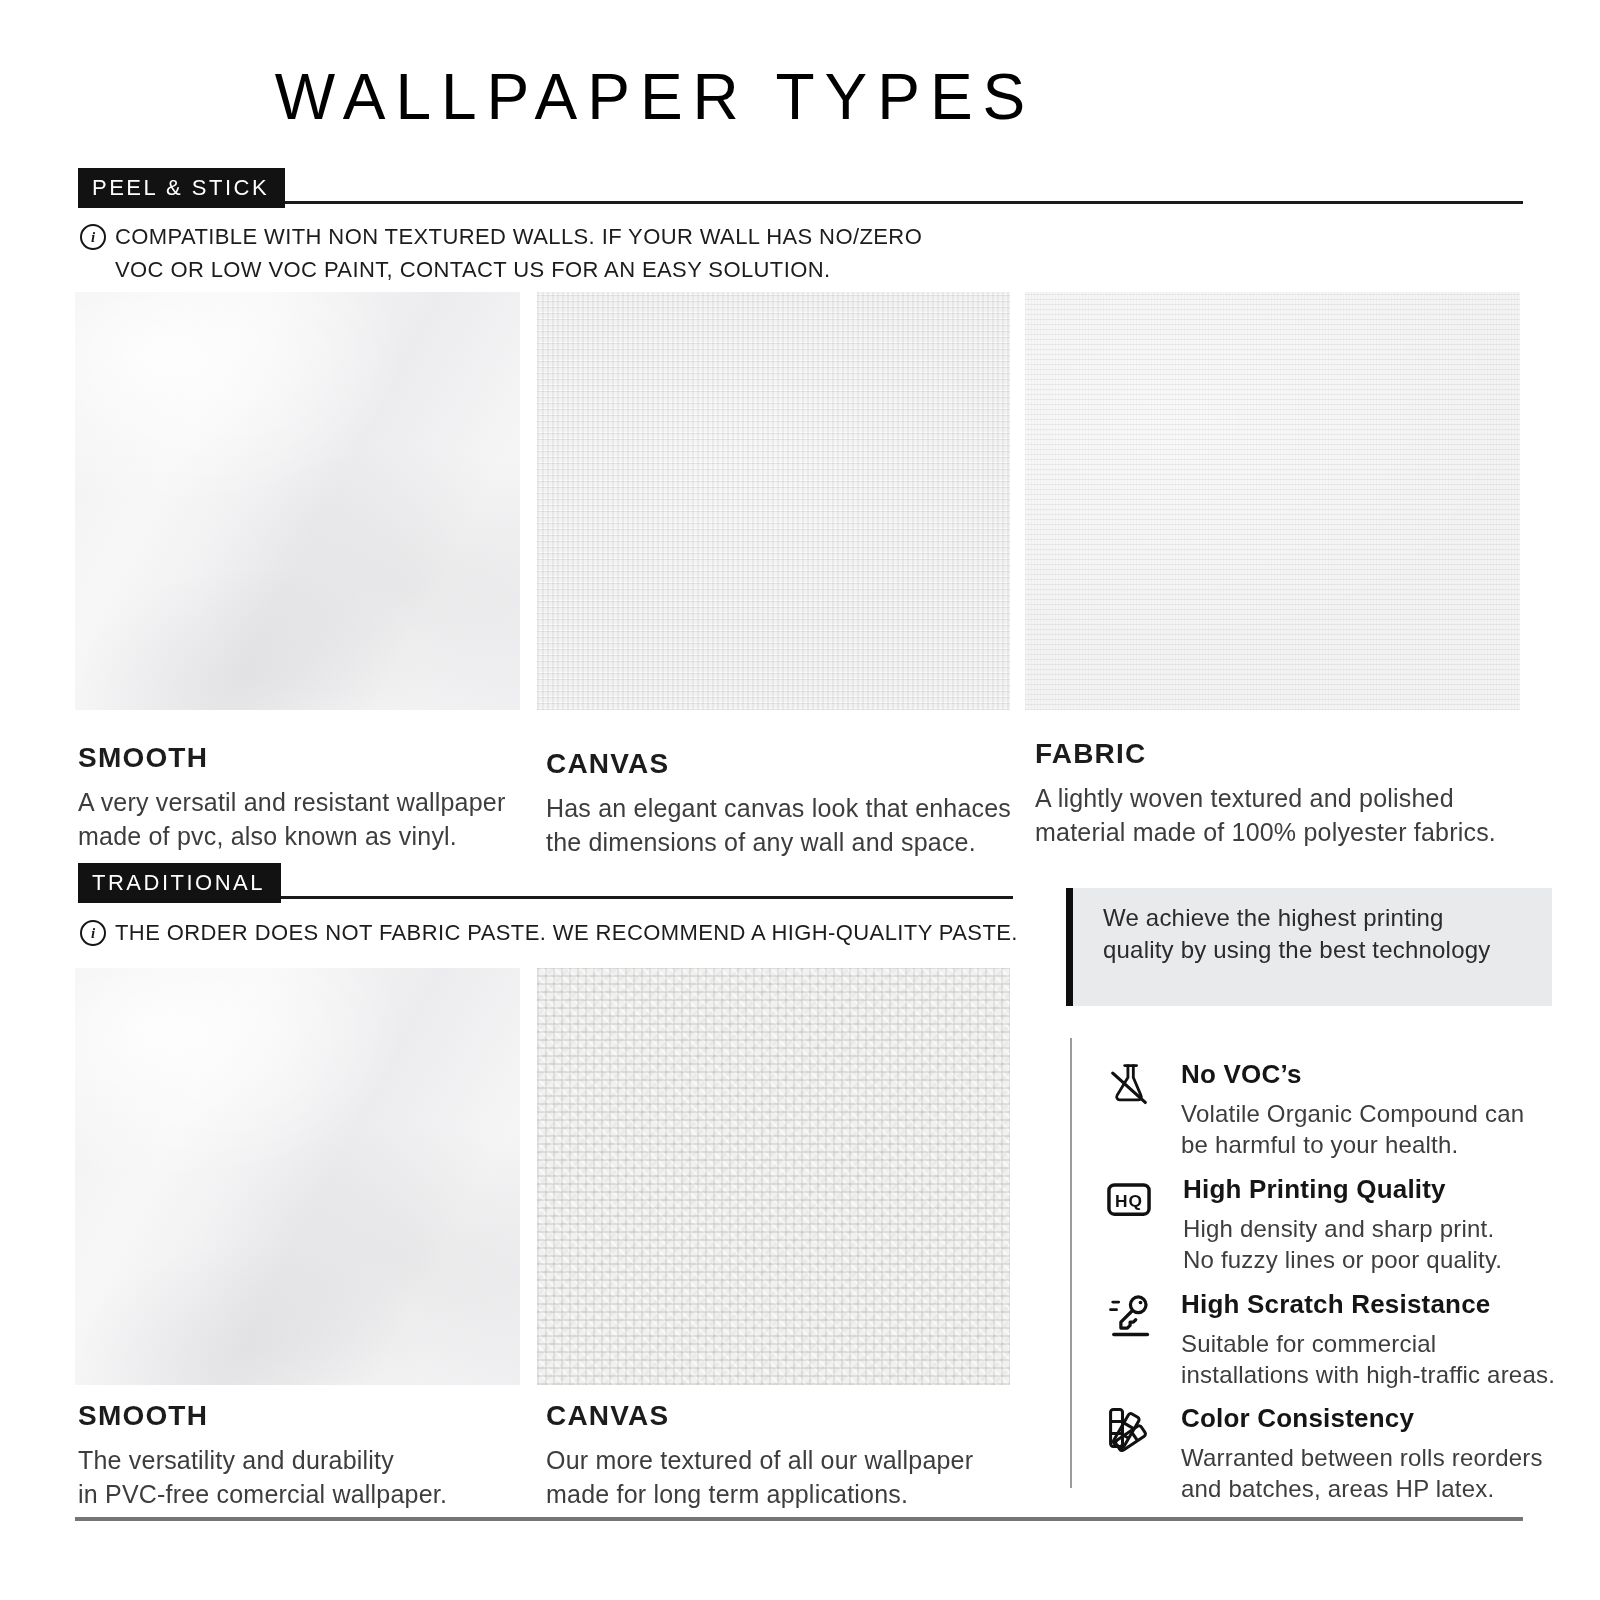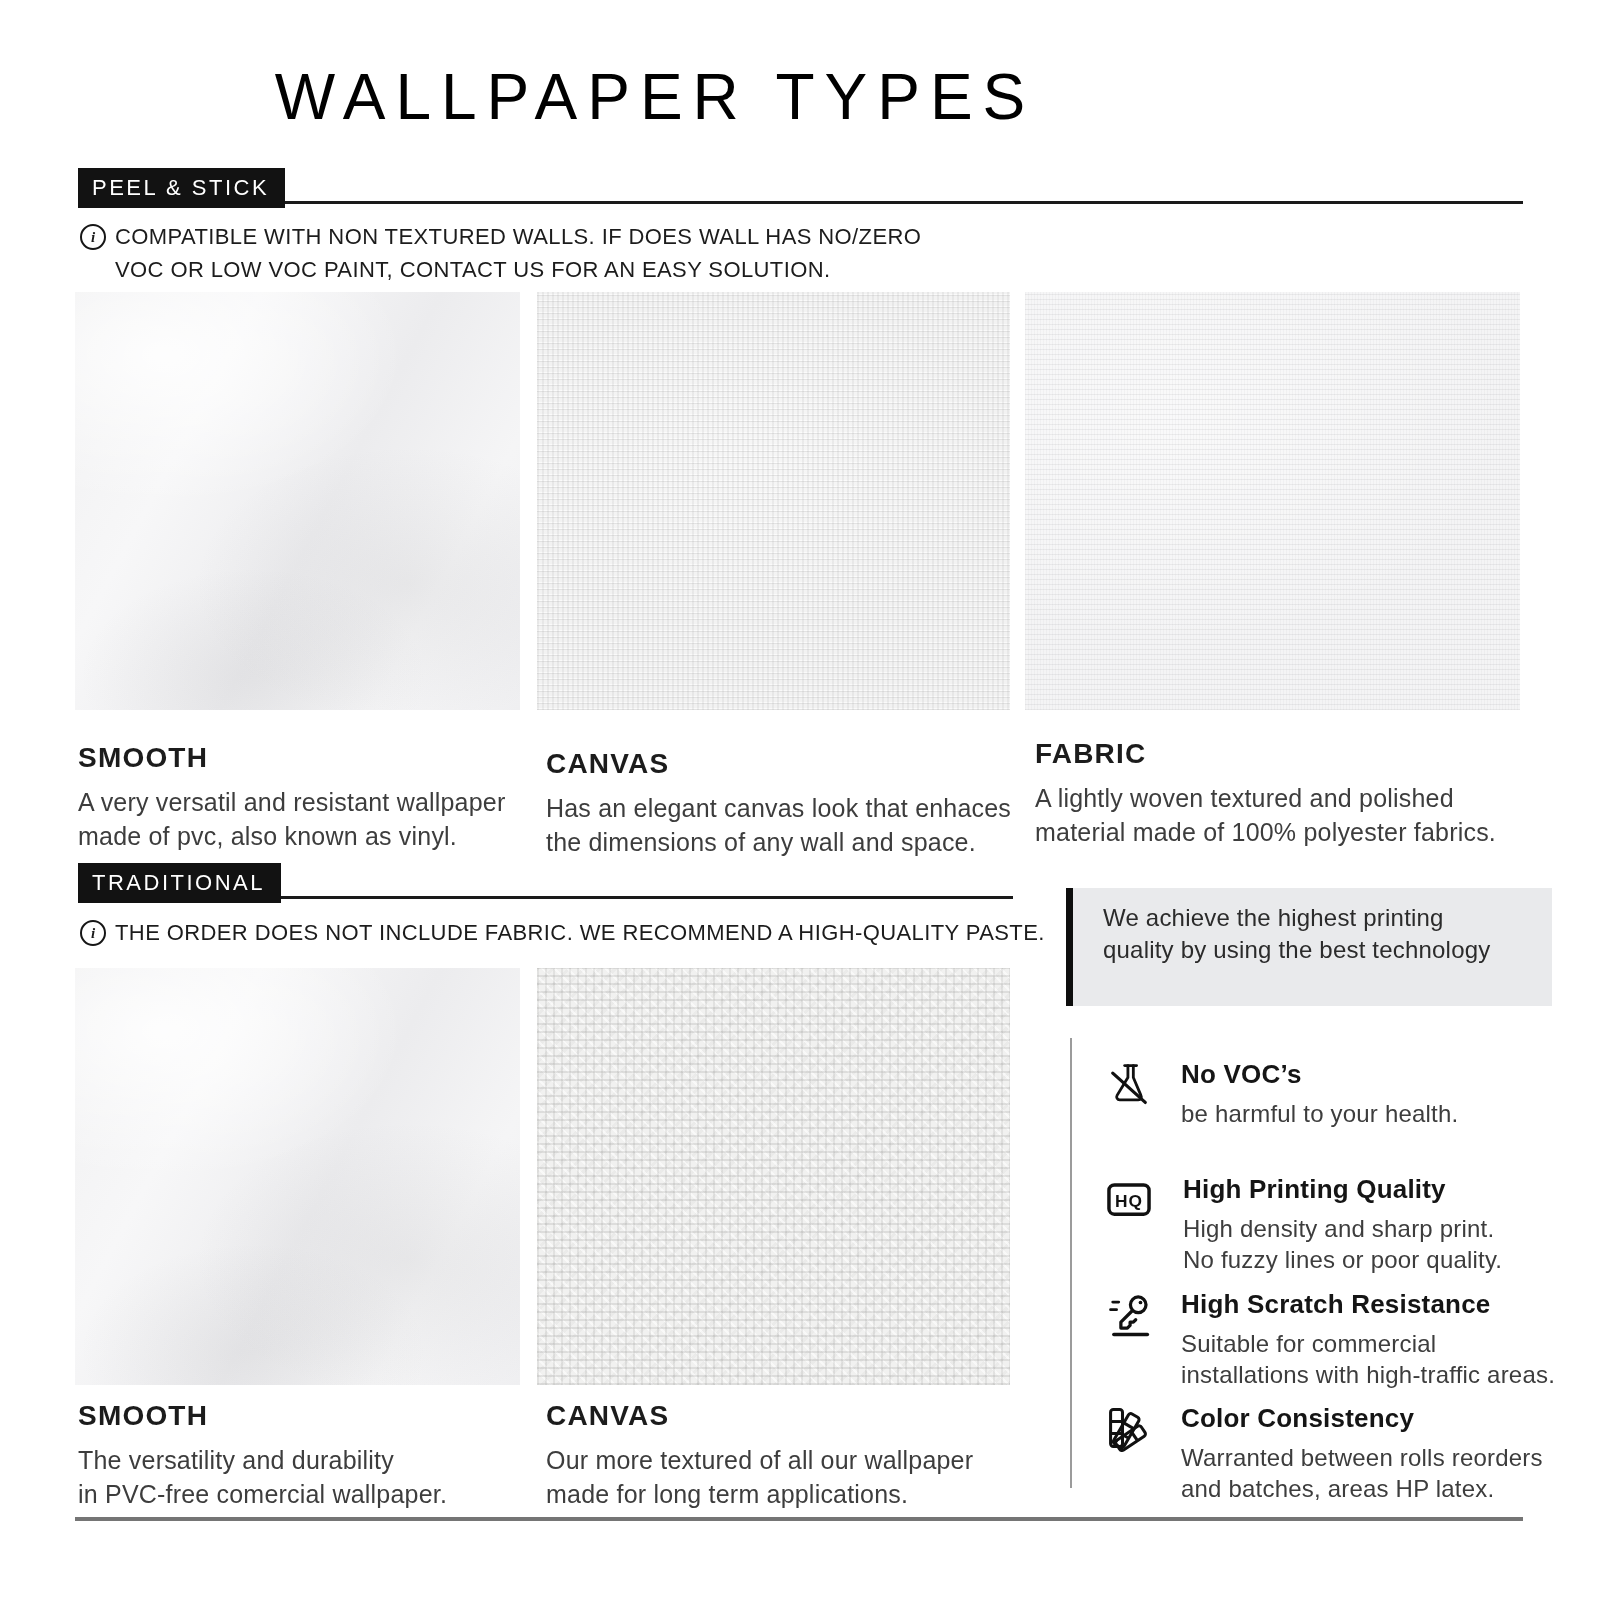--- a/index.html
+++ b/index.html
@@ -115,21 +115,21 @@
 <div id="canvas">
 
   <div class="page-title">WALLPAPER TYPES</div>
 
   <div class="section-label" id="ps-label">PEEL &amp; STICK</div>
   <div class="section-rule" id="ps-rule"></div>
 
   <div class="note" id="ps-note">
     <span class="info-icon">i</span>
     <span class="note-text">
-      <span>COMPATIBLE WITH NON TEXTURED WALLS. IF DOES WALL HAS NO/ZERO</span><br>
+      <span>COMPATIBLE WITH NON TEXTURED WALLS. IF YOUR WALL HAS NO/ZERO</span><br>
       <span>VOC OR LOW VOC PAINT, CONTACT US FOR AN EASY SOLUTION.</span>
     </span>
   </div>
 
   <div class="swatch tex-smooth" id="sw-ps-smooth"></div>
   <div class="swatch tex-canvas" id="sw-ps-canvas"></div>
   <div class="swatch tex-fabric" id="sw-ps-fabric"></div>
 
   <div class="caption" id="cap-ps-smooth">
     <div class="cap-title">SMOOTH</div>
@@ -145,21 +145,21 @@
     <div class="cap-title">FABRIC</div>
     <div class="cap-line">A lightly woven textured and polished</div>
     <div class="cap-line">material made of 100% polyester fabrics.</div>
   </div>
 
   <div class="section-label" id="tr-label">TRADITIONAL</div>
   <div class="section-rule" id="tr-rule"></div>
 
   <div class="note" id="tr-note">
     <span class="info-icon">i</span>
-    <span class="note-text">THE ORDER DOES NOT INCLUDE FABRIC. WE RECOMMEND A HIGH-QUALITY PASTE.</span>
+    <span class="note-text">THE ORDER DOES NOT FABRIC PASTE. WE RECOMMEND A HIGH-QUALITY PASTE.</span>
   </div>
 
   <div class="swatch tex-smooth" id="sw-tr-smooth"></div>
   <div class="swatch tex-burlap" id="sw-tr-canvas"></div>
 
   <div class="caption" id="cap-tr-smooth">
     <div class="cap-title">SMOOTH</div>
     <div class="cap-line">The versatility and durability</div>
     <div class="cap-line">in PVC-free comercial wallpaper.</div>
   </div>
@@ -179,20 +179,21 @@
   <div class="feature" id="feature-0">
     <div class="feature-icon">
       <svg viewBox="0 0 48 48" fill="none" stroke="#111111" stroke-width="2.6" stroke-linecap="round" stroke-linejoin="round">
         <path d="M20 7 H31"></path>
         <path d="M23 7 V18 L13 34.5 a2.8 2.8 0 0 0 2.4 4.2 h17.2 a2.8 2.8 0 0 0 2.4 -4.2 L28 18 V7"></path>
         <path d="M9 14 L39 41" stroke-width="3"></path>
       </svg>
     </div>
     <div>
       <div class="feature-title">No VOC’s</div>
+      <div class="feature-line">Volatile Organic Compound can</div>
       <div class="feature-line">be harmful to your health.</div>
     </div>
   </div>
 
   <div class="feature" id="feature-1">
     <div class="feature-icon">
       <svg viewBox="0 0 48 48">
         <rect x="5.5" y="11" width="37" height="27" rx="5" fill="none" stroke="#111111" stroke-width="3.2"></rect>
         <text x="24" y="31.5" text-anchor="middle" font-size="16" font-weight="700" font-family="'Liberation Sans', sans-serif" fill="#111111" letter-spacing="1">HQ</text>
       </svg>

